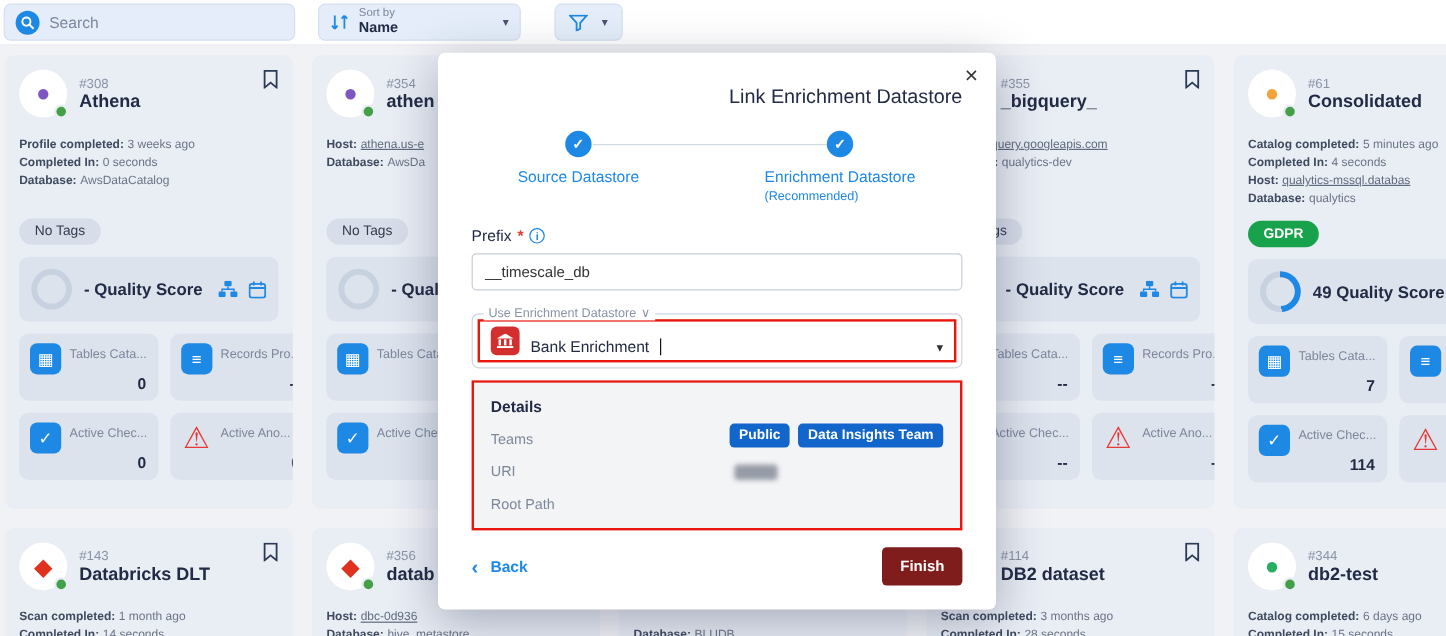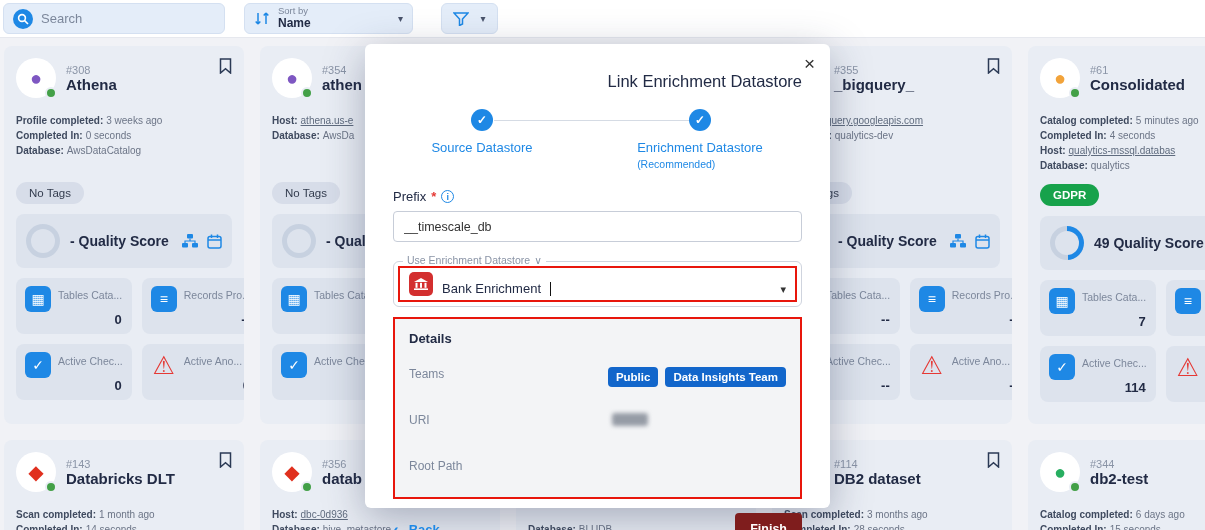--- a/index.html
+++ b/index.html
@@ -2,21 +2,21 @@
 <html><head>
 <meta charset="utf-8">
 <style>
   *{box-sizing:border-box;margin:0;padding:0}
   html,body{width:1205px;height:530px;overflow:hidden}
   body{font-family:"Liberation Sans",sans-serif;background:#f1f2f6;position:relative;-webkit-font-smoothing:antialiased}
 
   
   .topbar{height:38px;background:#fff;border-bottom:1px solid #e6e8ee;display:flex;align-items:center;padding:0 3px;position:relative;z-index:2}
   .ctl{background:#e4edf9;border:1px solid #d4e0f1;border-radius:6px;height:31px;display:flex;align-items:center;padding:0 9px;gap:8px}
-  .search-box{width:222px}
+  .search-box{width:243px}
   .sort-box{width:169px;margin-left:19px;cursor:pointer}
   .filter-box{width:57px;margin-left:28px;justify-content:center;cursor:pointer}
   .search-ico{width:20px;height:20px;border-radius:50%;background:#1e88e5;display:flex;align-items:center;justify-content:center;flex:0 0 auto}
   .search-input{border:none;background:transparent;outline:none;font-size:13px;color:#445;width:100%;font-family:inherit}
   .search-input::placeholder{color:#7c879b}
   .sort-text{display:flex;flex-direction:column;line-height:1.15}
   .sort-lbl{font-size:9.5px;color:#7c879b}
   .sort-val{font-size:12px;color:#222b45;font-weight:700}
   .chev{color:#49536b;font-size:10px;margin-left:auto}
   .filter-box .chev{margin-left:3px}
@@ -71,21 +71,21 @@
   .select-field{position:relative;border:1px solid #cfd4de;border-radius:6px;margin-top:19px;padding:4px}
   .select-legend{position:absolute;top:-8px;left:9px;background:#fff;padding:0 4px;font-size:10.5px;color:#8a94a6;display:flex;gap:4px;align-items:center}
   .select-row{border:2px solid #e8160c;display:flex;align-items:flex-end;gap:9px;padding:4px 9px;cursor:pointer}
   .bank-ico{width:24px;height:24px;border-radius:5px;background:#d32f2f;display:flex;align-items:center;justify-content:center;flex:0 0 auto}
   .select-val{font-size:13px;color:#222b45}
   .cursor{width:1.2px;height:14px;background:#111;display:inline-block}
   .select-row .chev{margin-left:auto;font-size:11px;color:#333}
   .details-wrap{border:2px solid #e8160c;margin-top:10px}
   .details-box{background:#f3f4f6;padding:12px 14px 13px}
   .d-title{font-size:13px;font-weight:700;color:#222b45}
-  .d-row{display:flex;align-items:flex-start;min-height:25px;margin-top:21px;font-size:12px;color:#7c879b}
+  .d-row{display:flex;align-items:flex-end;min-height:25px;margin-top:2px;font-size:12px;color:#7c879b}
   .badges{margin-left:auto;display:flex;gap:7px}
   .badge{background:#1266cb;color:#fff;font-size:11.5px;font-weight:700;padding:4px 8px;border-radius:4px;white-space:nowrap}
   .redact{margin-left:auto;margin-right:138px;width:36px;height:13px;border-radius:3px;background:#969ca6;filter:blur(2px)}
   .m-footer{display:flex;align-items:center;margin-top:14px}
   .back{display:flex;align-items:center;gap:10px;color:#1e88e5;font-size:13px;font-weight:700;cursor:pointer}
   .chevl{font-size:17px;line-height:1}
   .finish{margin-left:auto;background:#7f1d1d;color:#fff;border:none;border-radius:4px;font-size:12.5px;font-weight:700;padding:9px 15px;font-family:inherit;cursor:pointer}
 </style>
 </head>
 <body>

